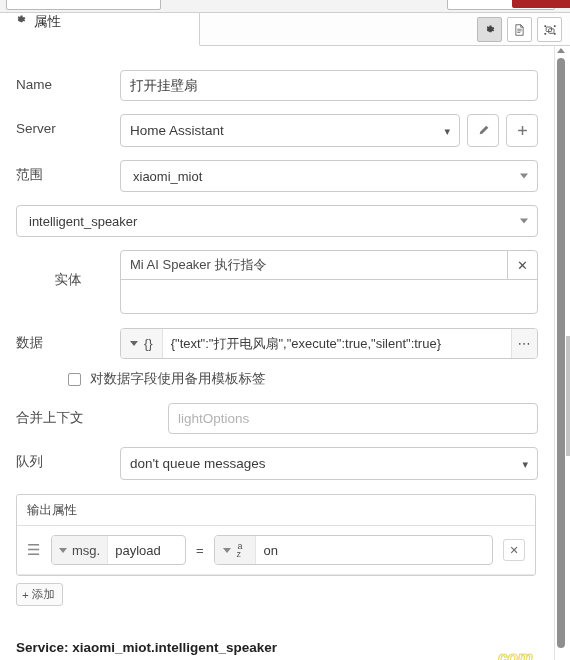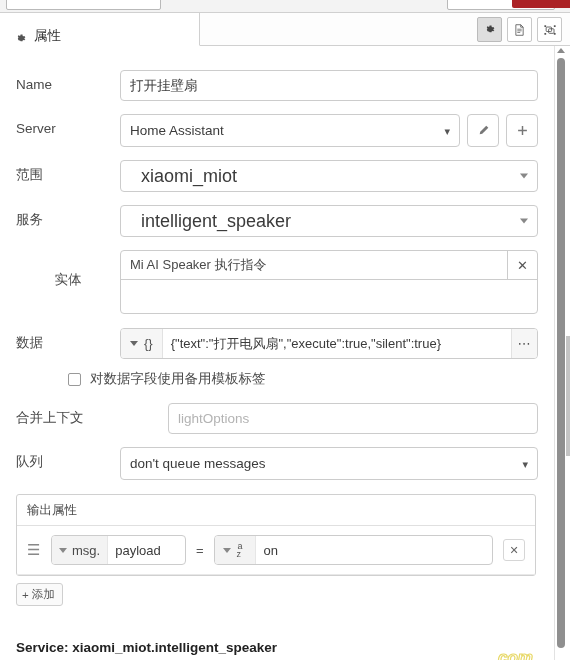--- a/index.html
+++ b/index.html
@@ -59,21 +59,21 @@
     border-bottom: 1px solid #d0d0d0;
   }
   .tab-active {
     position: absolute;
     left: 0; top: 0;
     width: 200px; height: 33px;
     background: #ffffff;
     border-right: 1px solid #d0d0d0;
     border-bottom: 1px solid #ffffff;
     display: flex;
-    align-items: flex-end;
+    align-items: flex-start;
     padding-left: 14px;
     gap: 7px;
   }
   .tab-label {
     font-size: 13.5px;
     color: #333;
   }
   .gear-glyph {
     width: 13px; height: 13px;
     display: inline-block;
@@ -195,22 +195,22 @@
   
   .ta-select {
     flex: 1 1 auto;
     height: 32px;
     border: 1px solid #ccc;
     border-radius: 4px;
     background: #fff;
     position: relative;
     display: flex;
     align-items: center;
-    padding: 0 24px 0 20px;
-    font-size: 18px;
+    padding: 0 24px 0 12px;
+    font-size: 13px;
     color: #3b3b3b;
   }
   .ta-caret {
     position: absolute;
     right: 9px; top: 50%;
     transform: translateY(-50%);
     width: 0; height: 0;
     border-left: 4px solid transparent;
     border-right: 4px solid transparent;
     border-top: 5px solid #888;
@@ -630,21 +630,20 @@
         <div class="row-field">
           <div class="ta-select">
             <span>xiaomi_miot</span>
             <span class="ta-caret"></span>
           </div>
         </div>
       </div>
 
       
       <div class="row">
-        <div class="row-label">服务</div>
         <div class="row-field">
           <div class="ta-select">
             <span>intelligent_speaker</span>
             <span class="ta-caret"></span>
           </div>
         </div>
       </div>
 
       
       <div class="row" style="margin-bottom:14px;">

